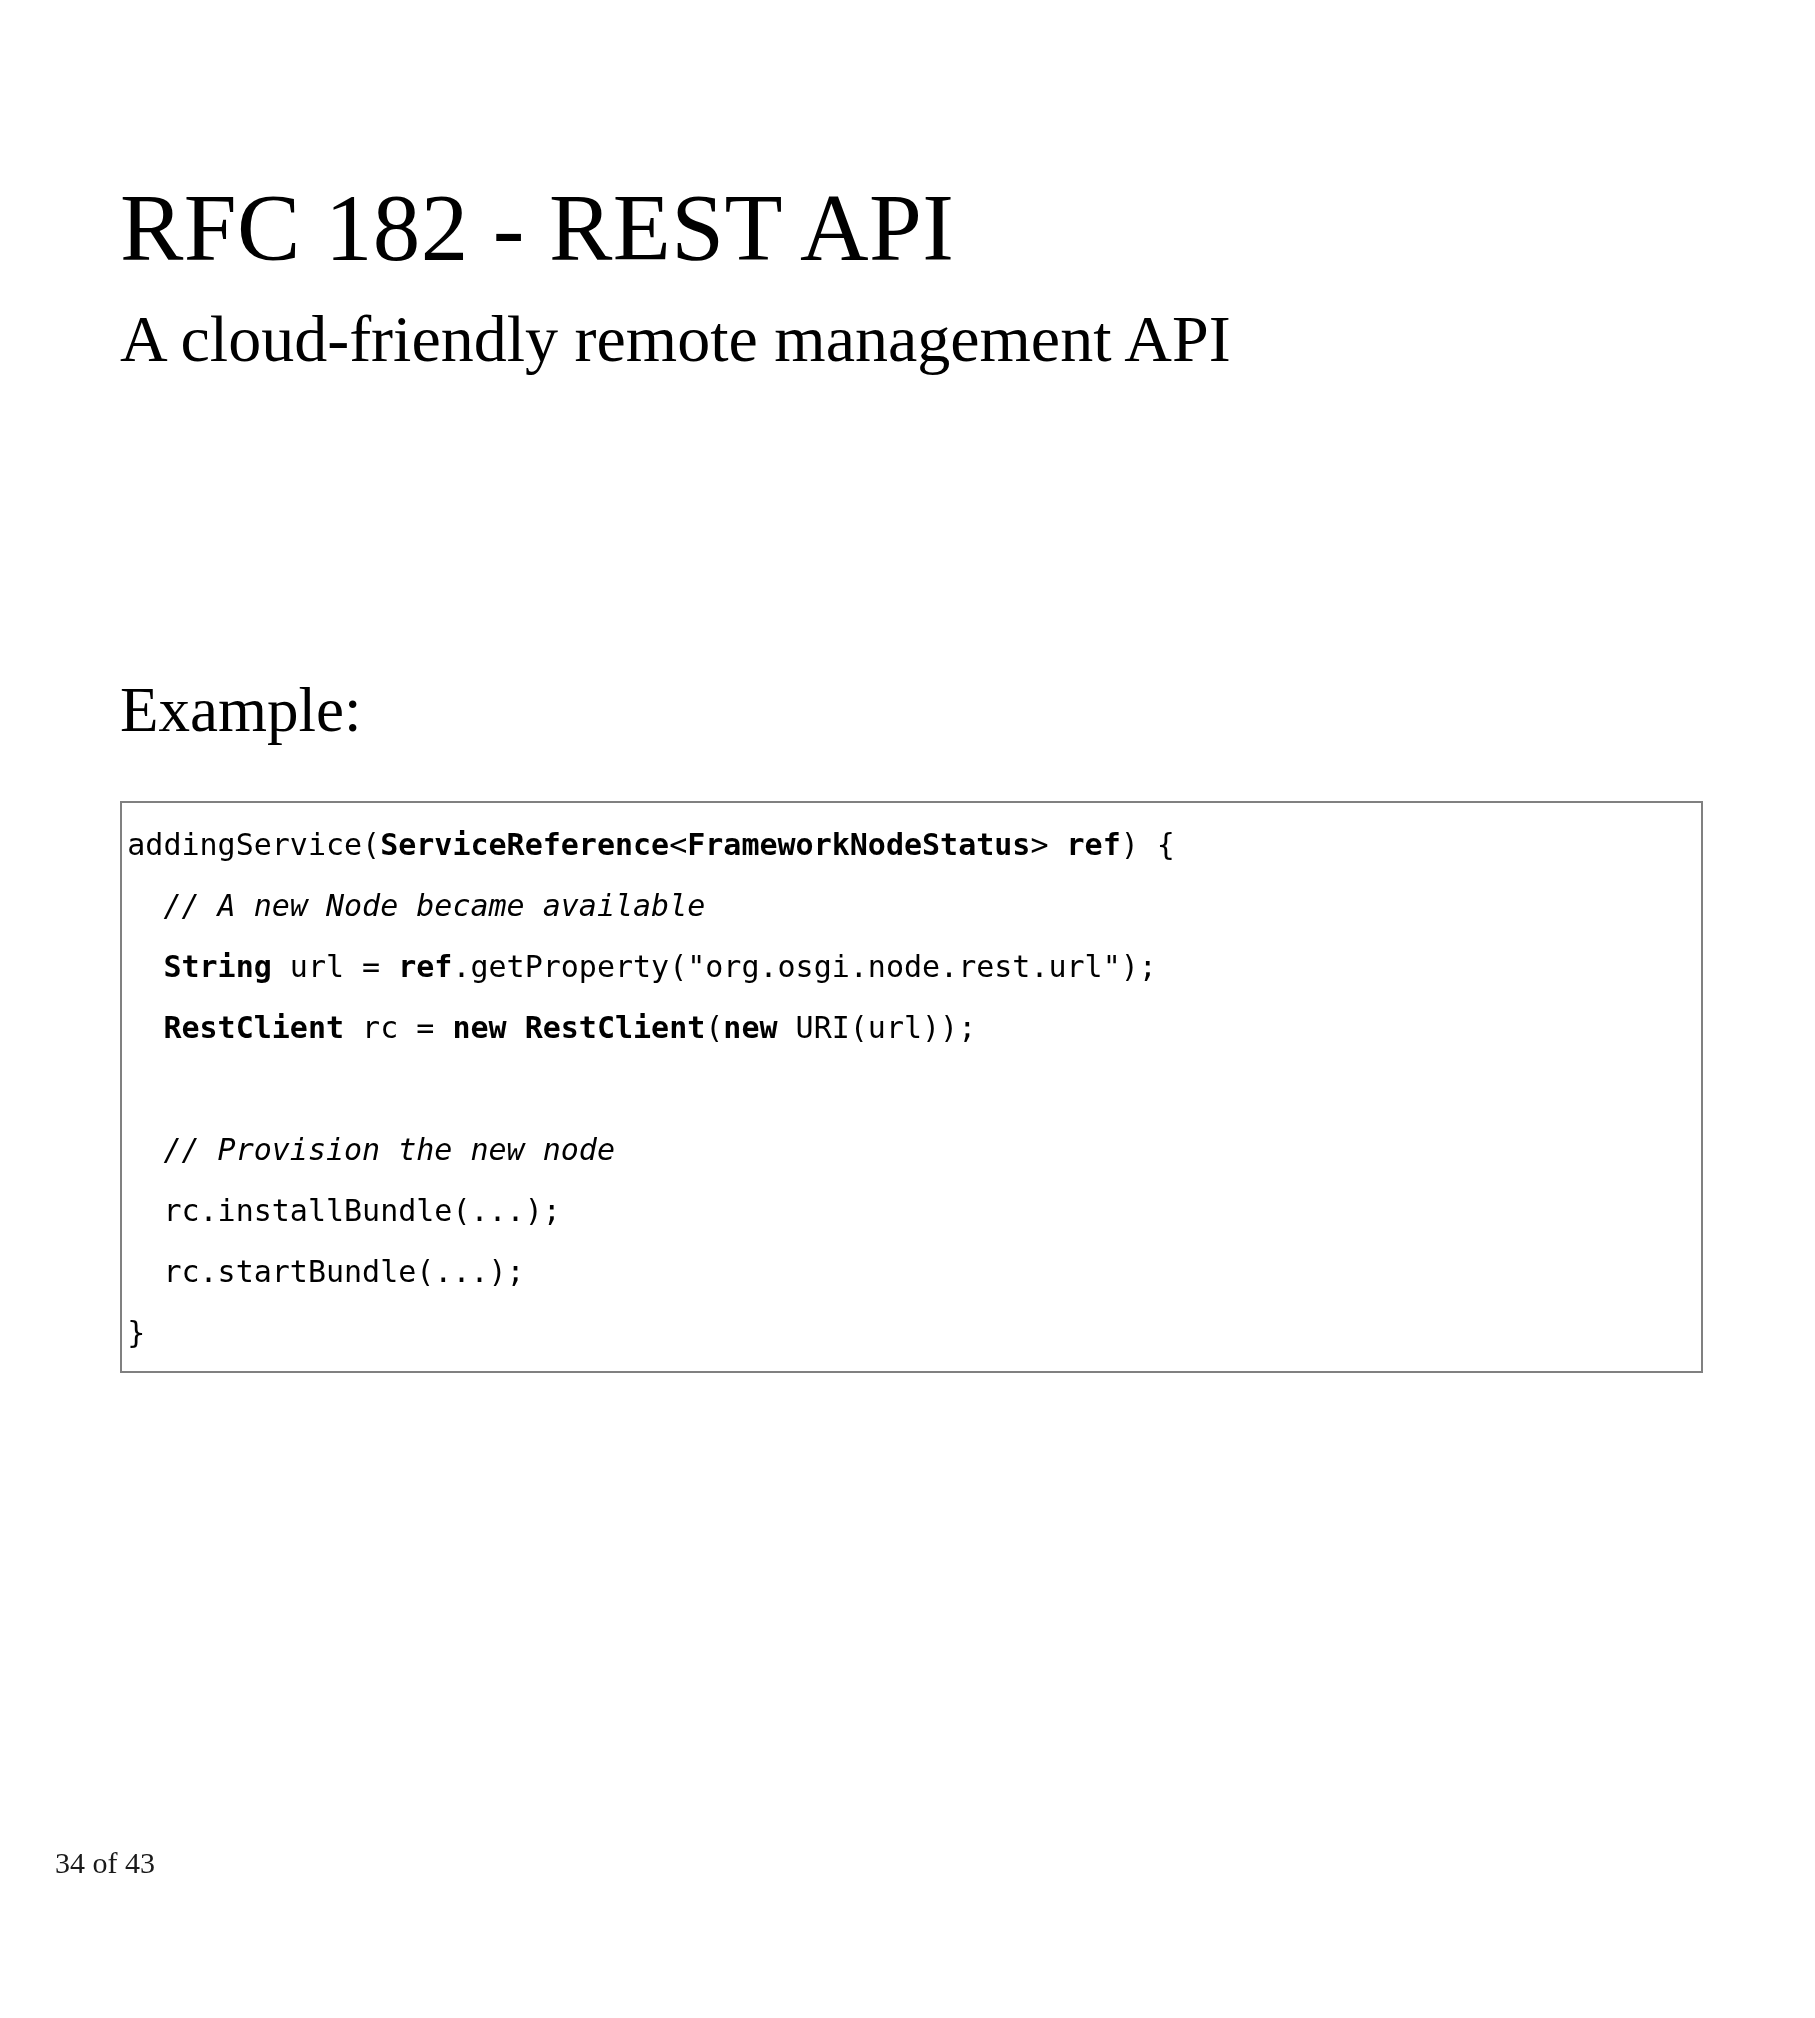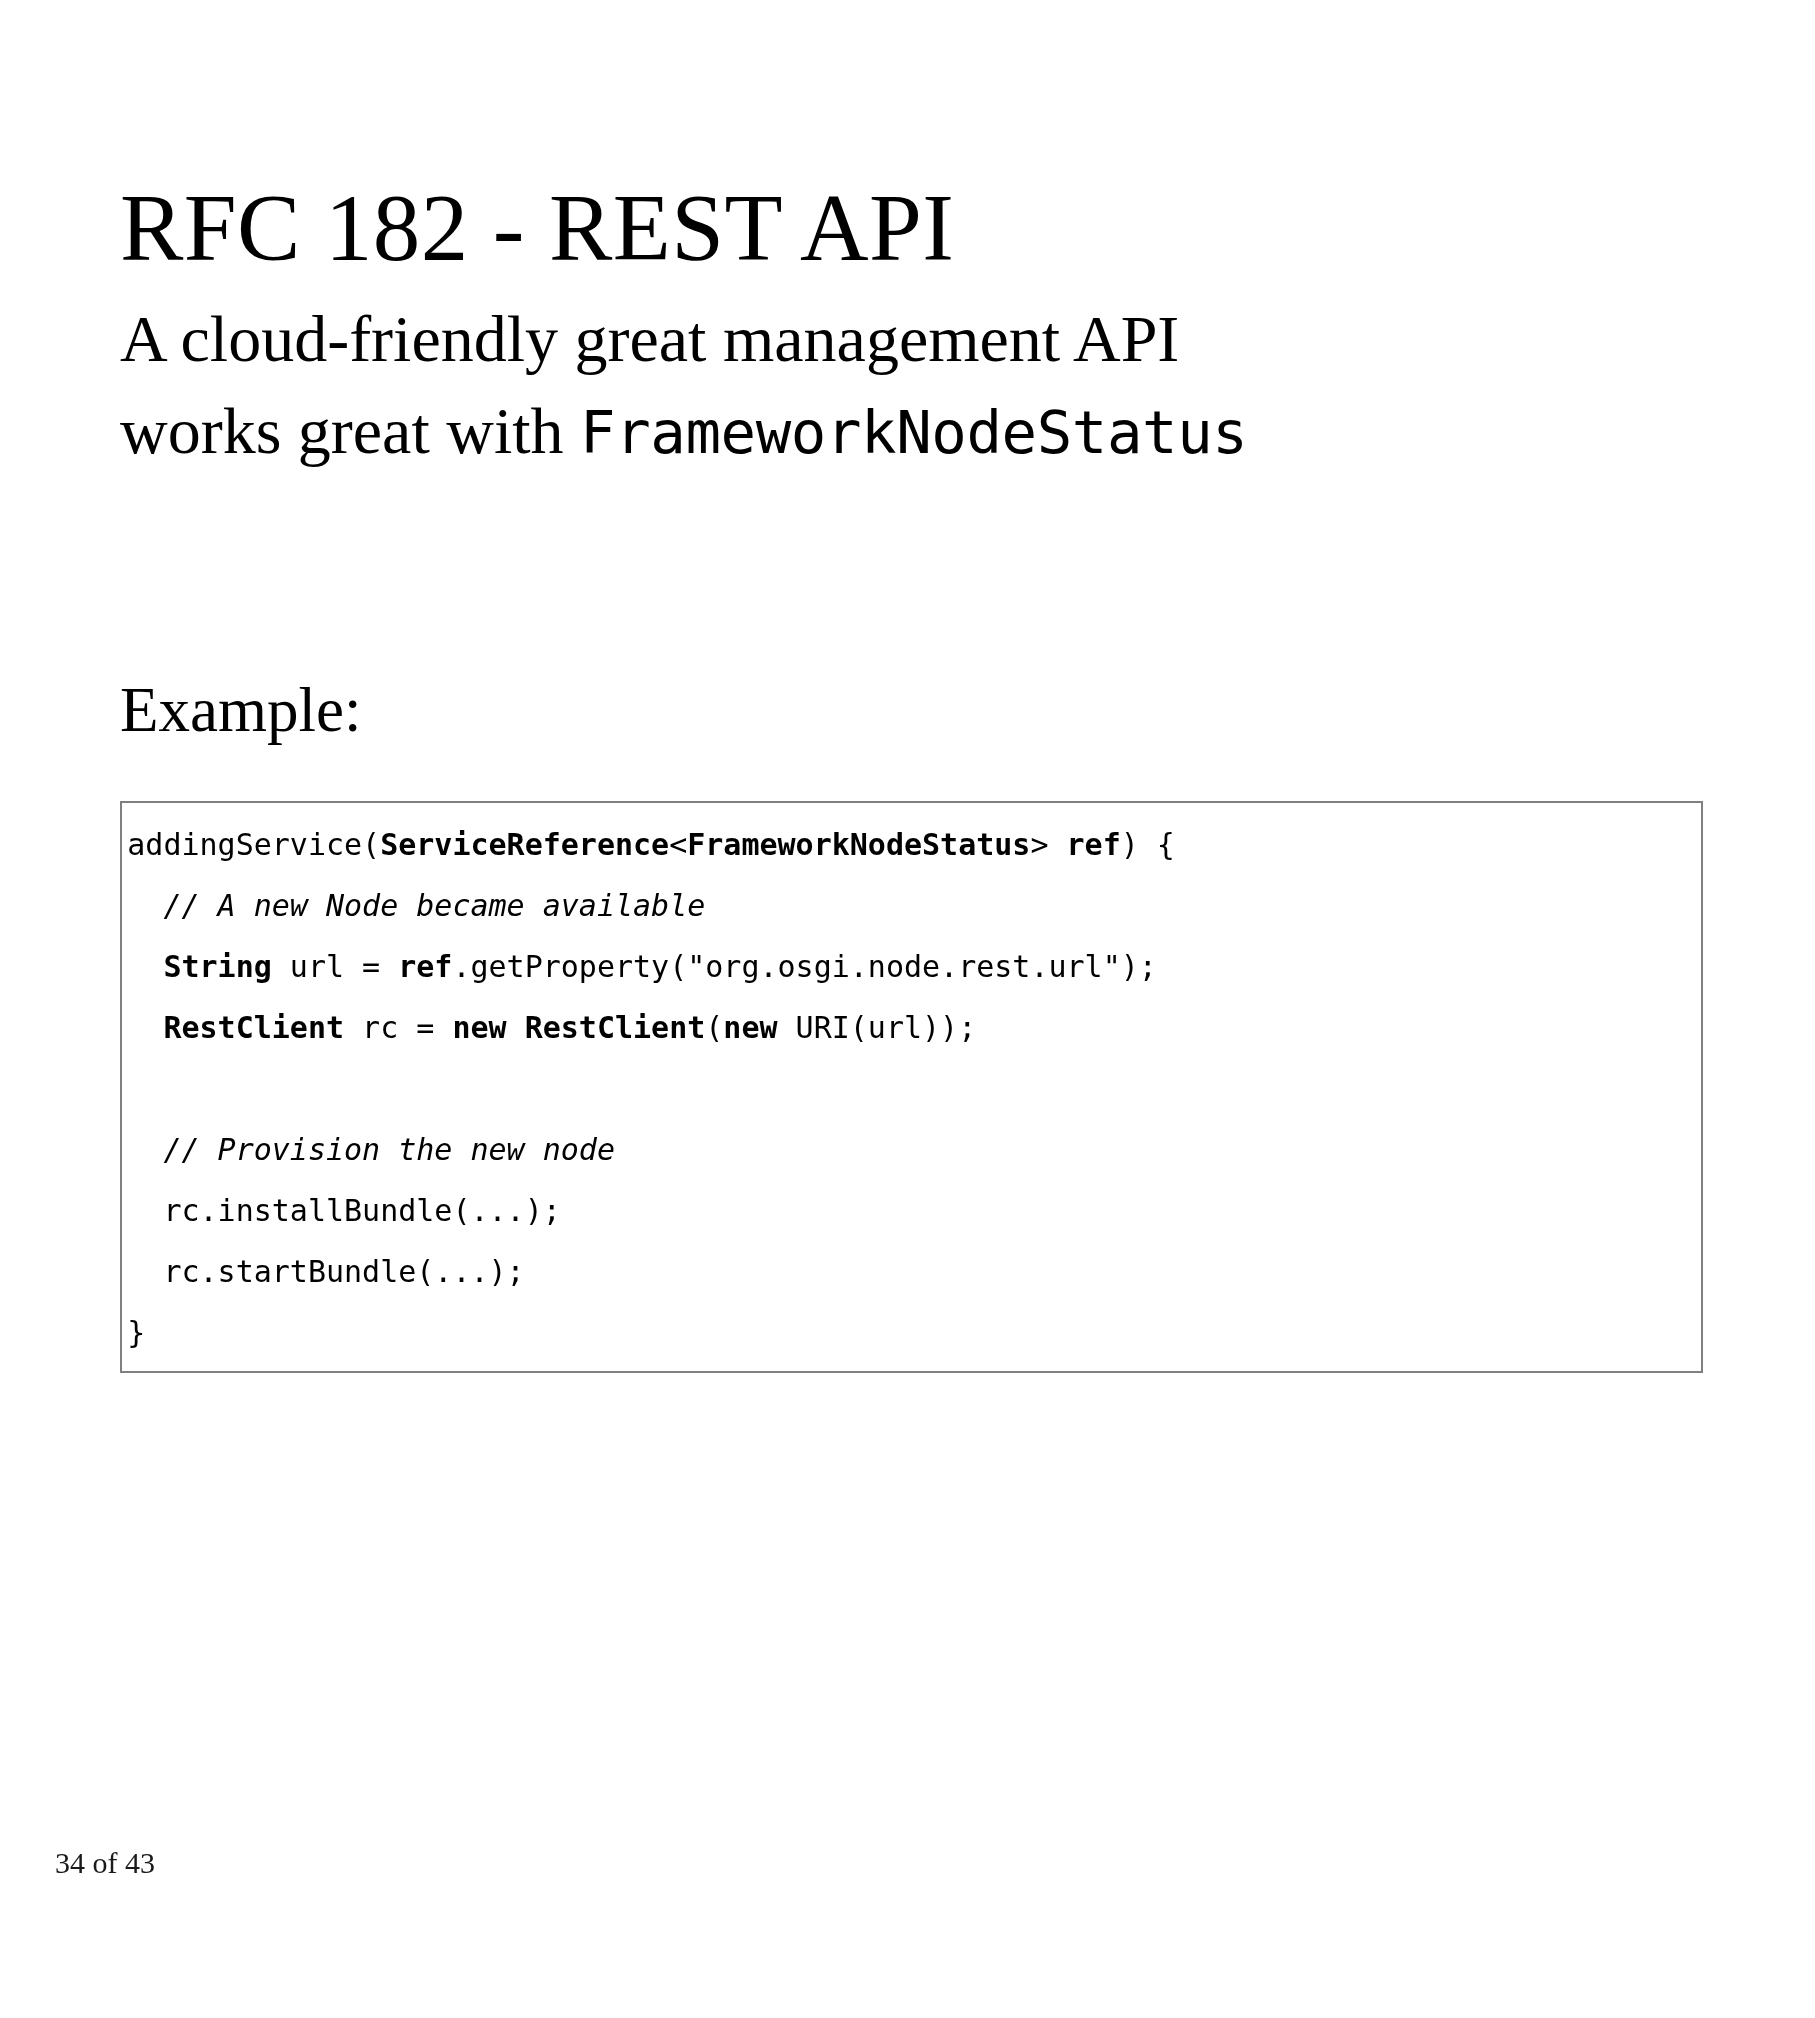--- a/index.html
+++ b/index.html
@@ -113,22 +113,21 @@
   }
 </style>
 </head>
 <body>
 
 <div class="slide">
 
   <h1 class="slide-title">RFC 182 - REST API</h1>
 
   <div class="slide-subtitle">
-    <span class="sub-line">A cloud-friendly great management API</span>
-    <span class="sub-line"><span>works great with </span><span class="mono-inline">FrameworkNodeStatus</span></span>
+    <span class="sub-line">A cloud-friendly remote management API</span>
   </div>
 
   <div class="example-label">Example:</div>
 
   <pre class="code-block" id="code-block"><div class="code-line"><span>addingService(</span><b>ServiceReference</b><span>&lt;</span><b>FrameworkNodeStatus</b><span>&gt; </span><b>ref</b><span>) {</span></div><div class="code-line"><i class="cmt">  // A new Node became available</i></div><div class="code-line"><b>  String</b><span> url = </span><b>ref</b><span>.getProperty("org.osgi.node.rest.url");</span></div><div class="code-line"><b>  RestClient</b><span> rc = </span><b>new RestClient</b><span>(</span><b>new</b><span> URI(url));</span></div><div class="code-line blank"><span></span></div><div class="code-line"><i class="cmt">  // Provision the new node</i></div><div class="code-line"><span>  rc.installBundle(...);</span></div><div class="code-line"><span>  rc.startBundle(...);</span></div><div class="code-line"><span>}</span></div></pre>
 
   <div class="page-footer">34 of 43</div>
 
 </div>
 

